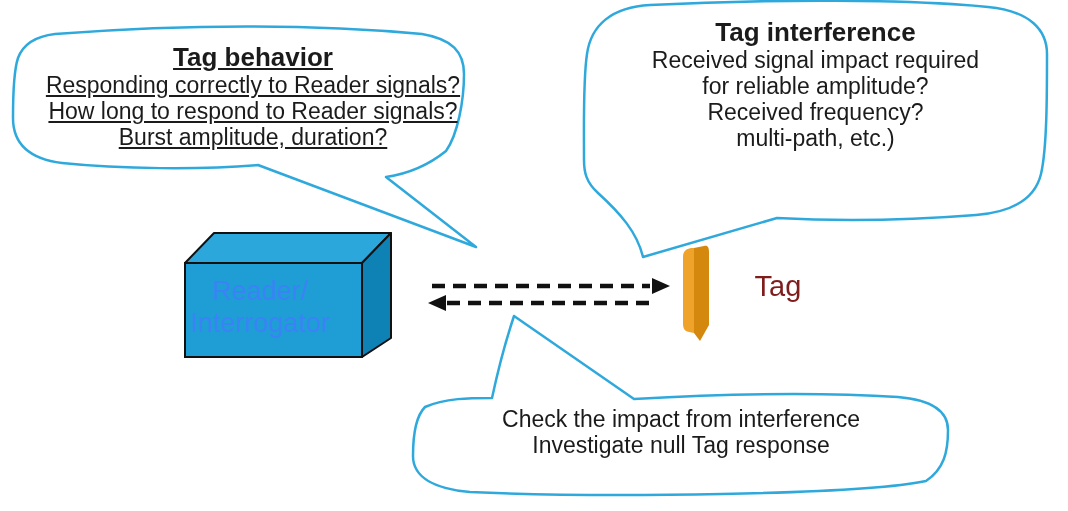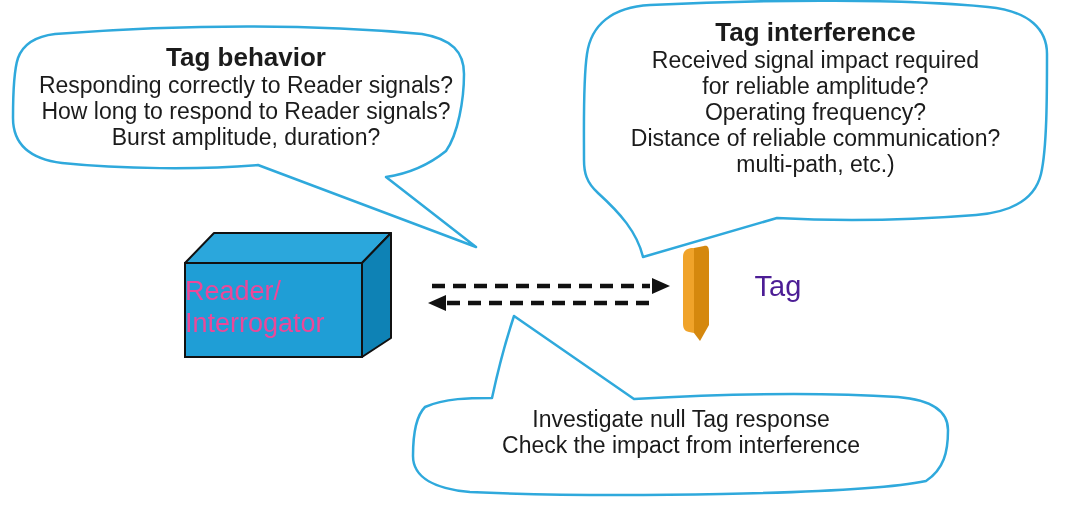--- a/index.html
+++ b/index.html
@@ -9,28 +9,28 @@
     background:#ffffff;
     font-family:"Liberation Sans", sans-serif;
     overflow:hidden;
   }
   #shapes{position:absolute;left:0;top:0;width:1068px;height:511px;}
   .txt{position:absolute;text-align:center;color:#1b1b1b;}
   .bubble-title{font-weight:bold;font-size:26px;line-height:30px;white-space:nowrap;}
   .bubble-line{font-size:23px;line-height:26px;white-space:nowrap;}
   .reader-label{
     position:absolute;left:185px;top:275px;width:150px;
-    color:#ec4899;font-size:27px;line-height:32px;white-space:nowrap;
+    text-align:center;color:#3b82f6;font-size:27px;line-height:32px;white-space:nowrap;
   }
   .tag-label{
     position:absolute;left:728px;top:270px;width:100px;
-    text-align:center;color:#4c1d95;font-size:29px;line-height:32px;white-space:nowrap;
+    text-align:center;color:#7f1d1d;font-size:29px;line-height:32px;white-space:nowrap;
   }
   
-  #bubble-a-text{left:20px;top:42px;width:452px;}
+  #bubble-a-text{left:27px;top:42px;width:452px;text-decoration:underline;}
   #bubble-b-text{left:583px;top:17px;width:465px;}
   #bubble-c-text{left:412px;top:406px;width:538px;}
 </style>
 </head>
 <body>
 
 <div id="canvas">
 
   <svg id="shapes" viewBox="0 0 1068 511" xmlns="http://www.w3.org/2000/svg">
 
@@ -87,28 +87,27 @@
     <div class="bubble-title">Tag behavior</div>
     <div class="bubble-line">Responding correctly to Reader signals?</div>
     <div class="bubble-line">How long to respond to Reader signals?</div>
     <div class="bubble-line">Burst amplitude, duration?</div>
   </div>
 
   <div class="txt" id="bubble-b-text">
     <div class="bubble-title">Tag interference</div>
     <div class="bubble-line">Received signal impact required</div>
     <div class="bubble-line">for reliable amplitude?</div>
-    <div class="bubble-line">Operating frequency?</div>
-    <div class="bubble-line">Distance of reliable communication?</div>
+    <div class="bubble-line">Received frequency?</div>
     <div class="bubble-line">multi-path, etc.)</div>
   </div>
 
   <div class="txt" id="bubble-c-text">
+    <div class="bubble-line">Check the impact from interference</div>
     <div class="bubble-line">Investigate null Tag response</div>
-    <div class="bubble-line">Check the impact from interference</div>
   </div>
 
   <div class="reader-label">
     <div>Reader/</div>
     <div>Interrogator</div>
   </div>
 
   <div class="tag-label">Tag</div>
 
 </div>

